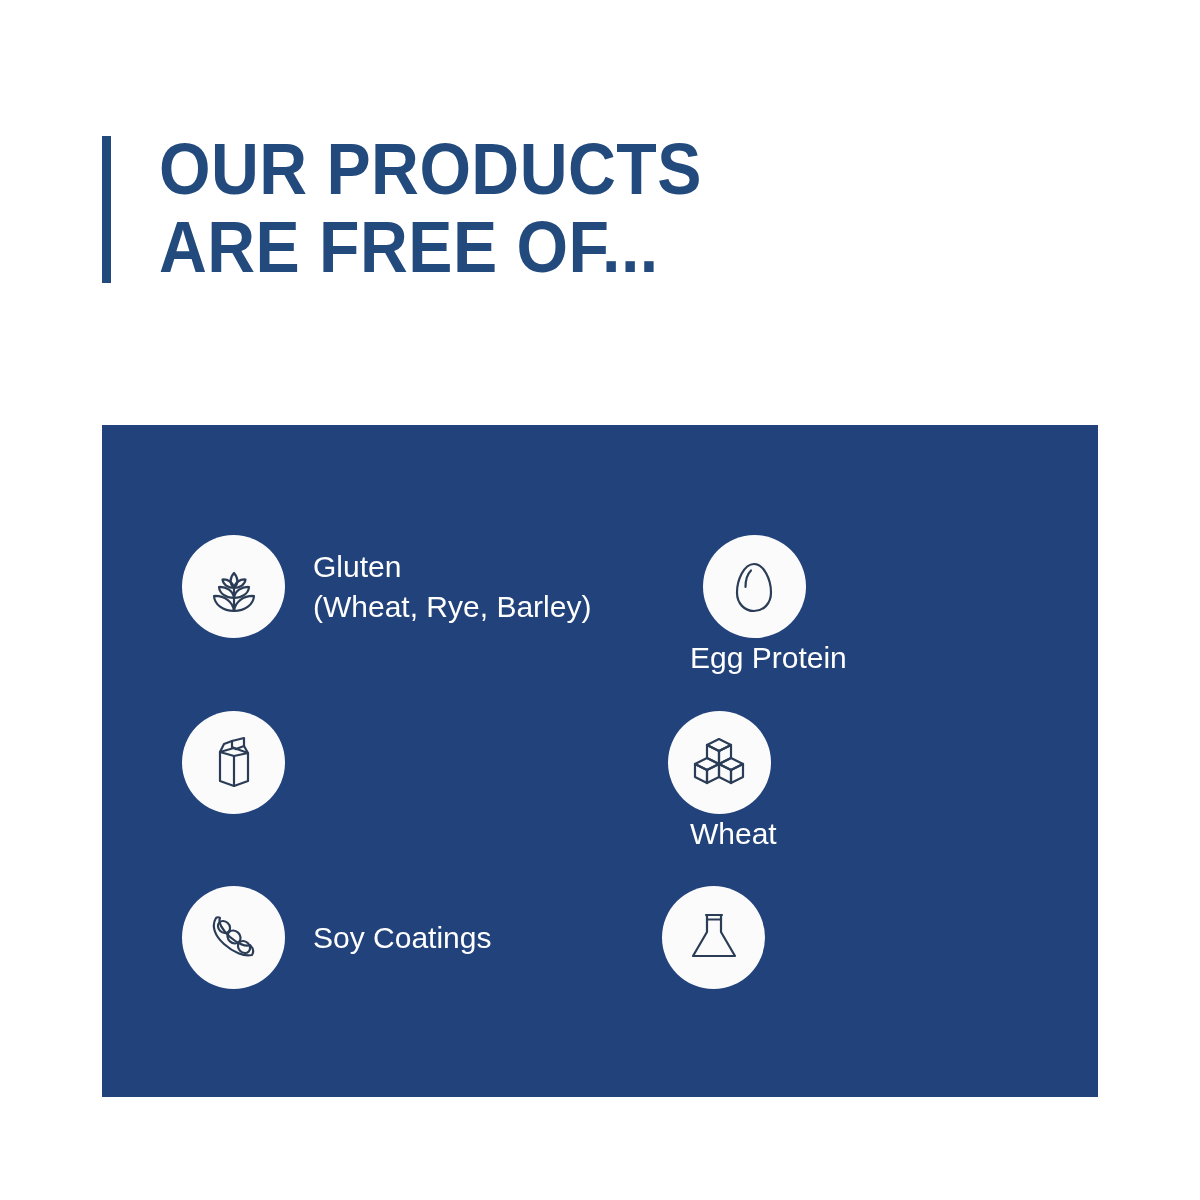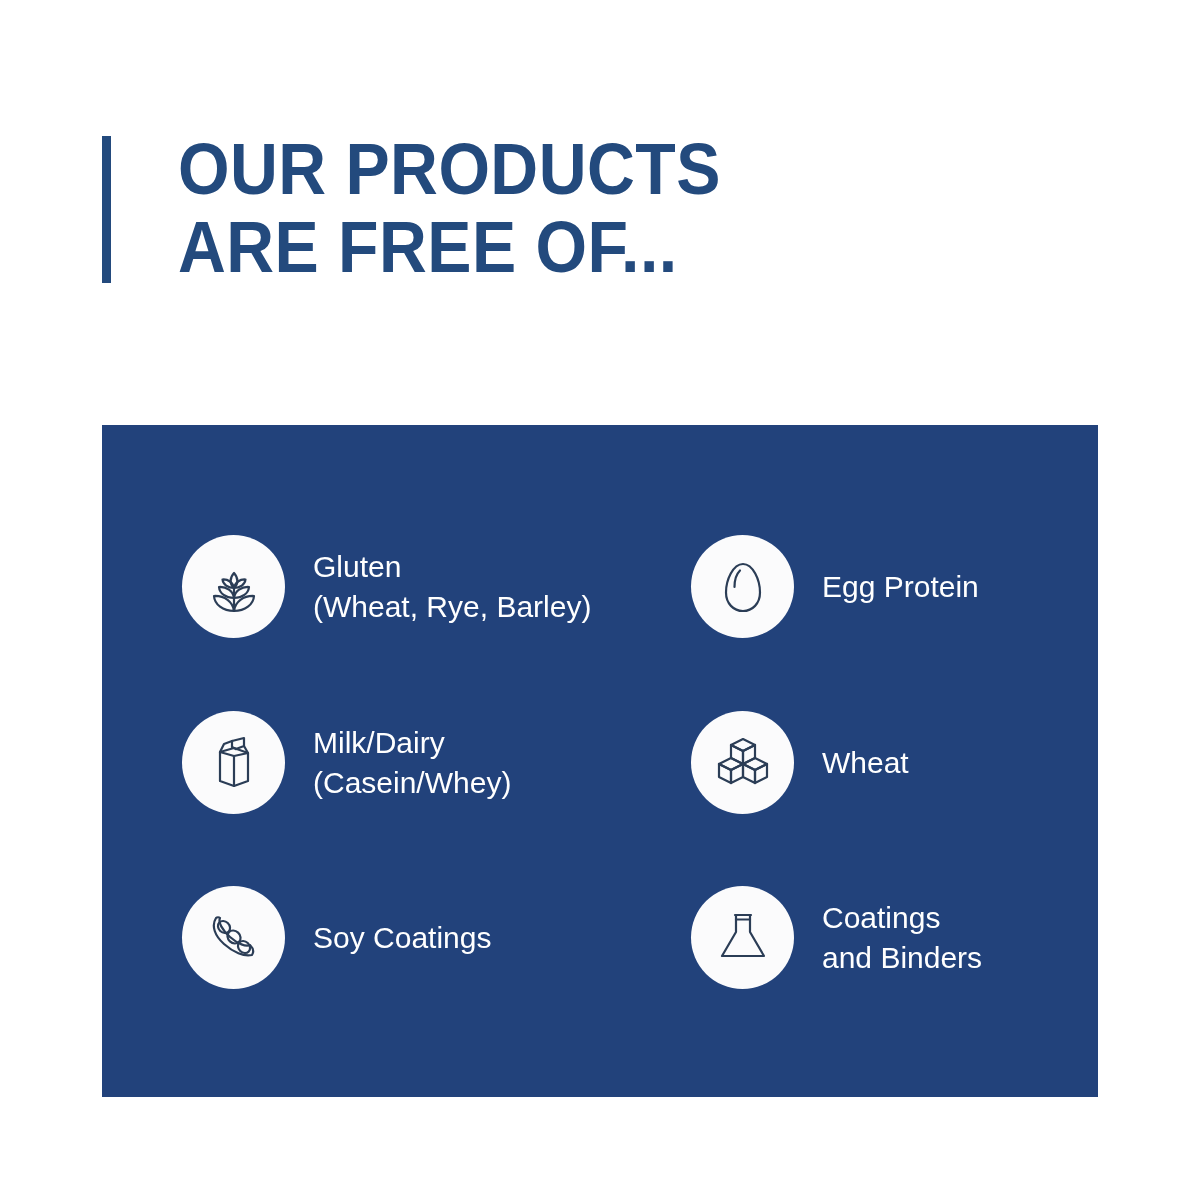--- a/index.html
+++ b/index.html
@@ -5,21 +5,21 @@
   * { box-sizing: border-box; margin: 0; padding: 0; }
   html, body {
     width: 1200px; height: 1200px;
     background: #ffffff;
     font-family: "Liberation Sans", sans-serif;
     overflow: hidden;
   }
   #canvas { position: relative; width: 1200px; height: 1200px; background: #ffffff; }
 
   
-  .heading-block { position: absolute; left: 102px; top: 136px; display: flex; align-items: flex-start; gap: 19px; }
+  .heading-block { position: absolute; left: 102px; top: 136px; display: flex; align-items: flex-start; }
   .accent-bar { width: 9px; height: 147px; background: #234A7D; flex: 0 0 9px; }
   .heading-text { margin-left: 48px; margin-top: -6px; }
   .heading-line {
     color: #234A7D;
     font-family: "Liberation Sans", sans-serif;
     font-weight: 700;
     font-size: 72px;
     line-height: 78px;
     letter-spacing: 0.5px;
     white-space: nowrap;
@@ -36,21 +36,21 @@
   }
 
   .grid {
     position: absolute;
     left: 0; top: 0;
     width: 996px; height: 672px;
   }
 
   .item { position: absolute; display: flex; align-items: center; }
   .item.col-left  { left: 80px; }
-  .item.col-right { left: 589px; }
+  .item.col-right { left: 560px; flex-direction: column; }
   .item.row-1 { top: 110px; }
   .item.row-2 { top: 286px; }
   .item.row-3 { top: 461px; }
 
   .icon-circle {
     width: 103px; height: 103px;
     border-radius: 50%;
     background: #FBFBFC;
     display: flex; align-items: center; justify-content: center;
     flex: 0 0 103px;
@@ -115,22 +115,20 @@
             <path d="M18 21 L32 17 L46 22 L46 50 L32 55 L18 50 Z"></path>
             <path d="M18 21 L32 25 L46 22"></path>
             <path d="M32 25 L32 55"></path>
             <path d="M30 10 L42 7 L42 15 L34 18"></path>
             <path d="M30 10 L30 16"></path>
             <path d="M30 16 L34 18"></path>
             <path d="M42 15 L46 22"></path>
             <path d="M30 10 L22 13 L18 21"></path>
           </svg>
         </div>
-        <div class="item-label">Milk/Dairy
-(Casein/Whey)</div>
       </div>
 
       <div class="item col-right row-2">
         <div class="icon-circle">
           <svg width="64" height="64" viewBox="0 0 64 64" fill="none" stroke="#2B3D56" stroke-width="2.2" stroke-linecap="round" stroke-linejoin="round">
 
             <path d="M32 8 L44 14 L32 20 L20 14 Z"></path>
             <path d="M20 14 L20 27 L32 33 L32 20 Z"></path>
             <path d="M44 14 L44 27 L32 33 L32 20 Z"></path>
 
@@ -159,19 +157,17 @@
       </div>
 
       <div class="item col-right row-3">
         <div class="icon-circle">
           <svg width="64" height="64" viewBox="0 0 64 64" fill="none" stroke="#2B3D56" stroke-width="2.2" stroke-linecap="round" stroke-linejoin="round">
             <path d="M24 9 L40 9"></path>
             <path d="M25 9 L25 26 L11 50 L53 50 L39 26 L39 9"></path>
             <path d="M25 13.5 L39 13.5"></path>
           </svg>
         </div>
-        <div class="item-label">Coatings
-and Binders</div>
       </div>
 
     </div>
   </div>
 </div>
 
 </body></html>

